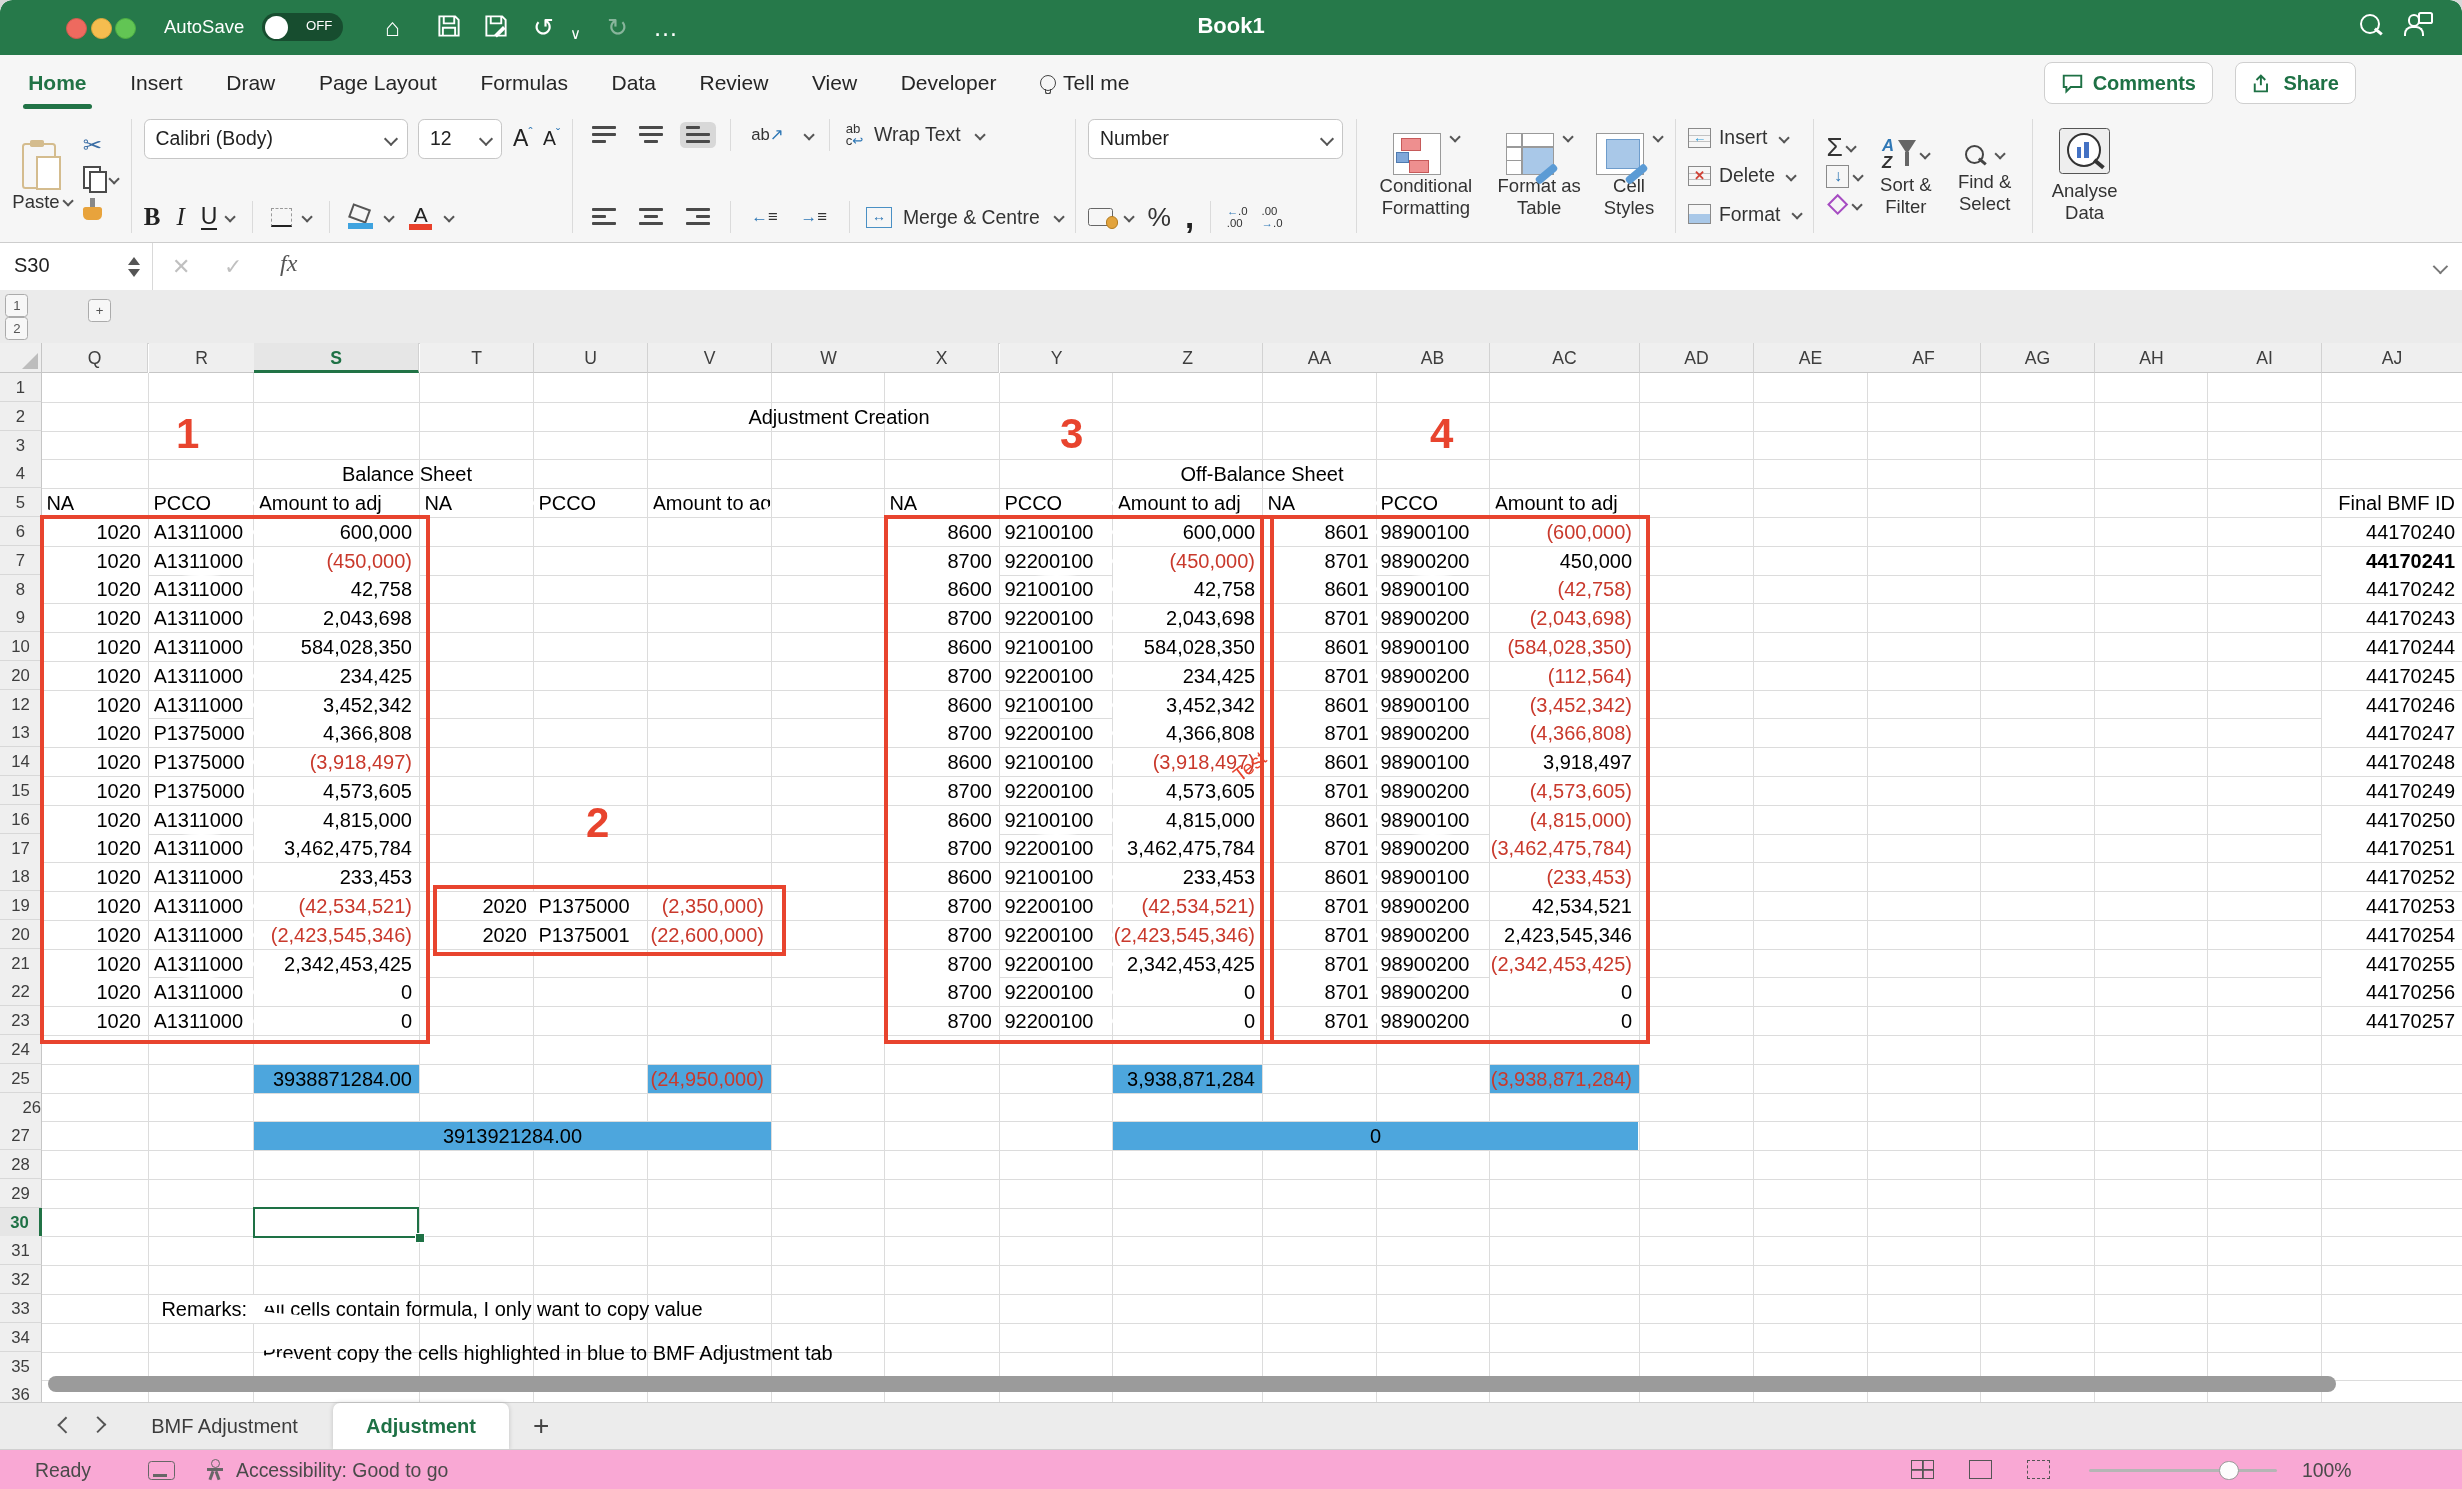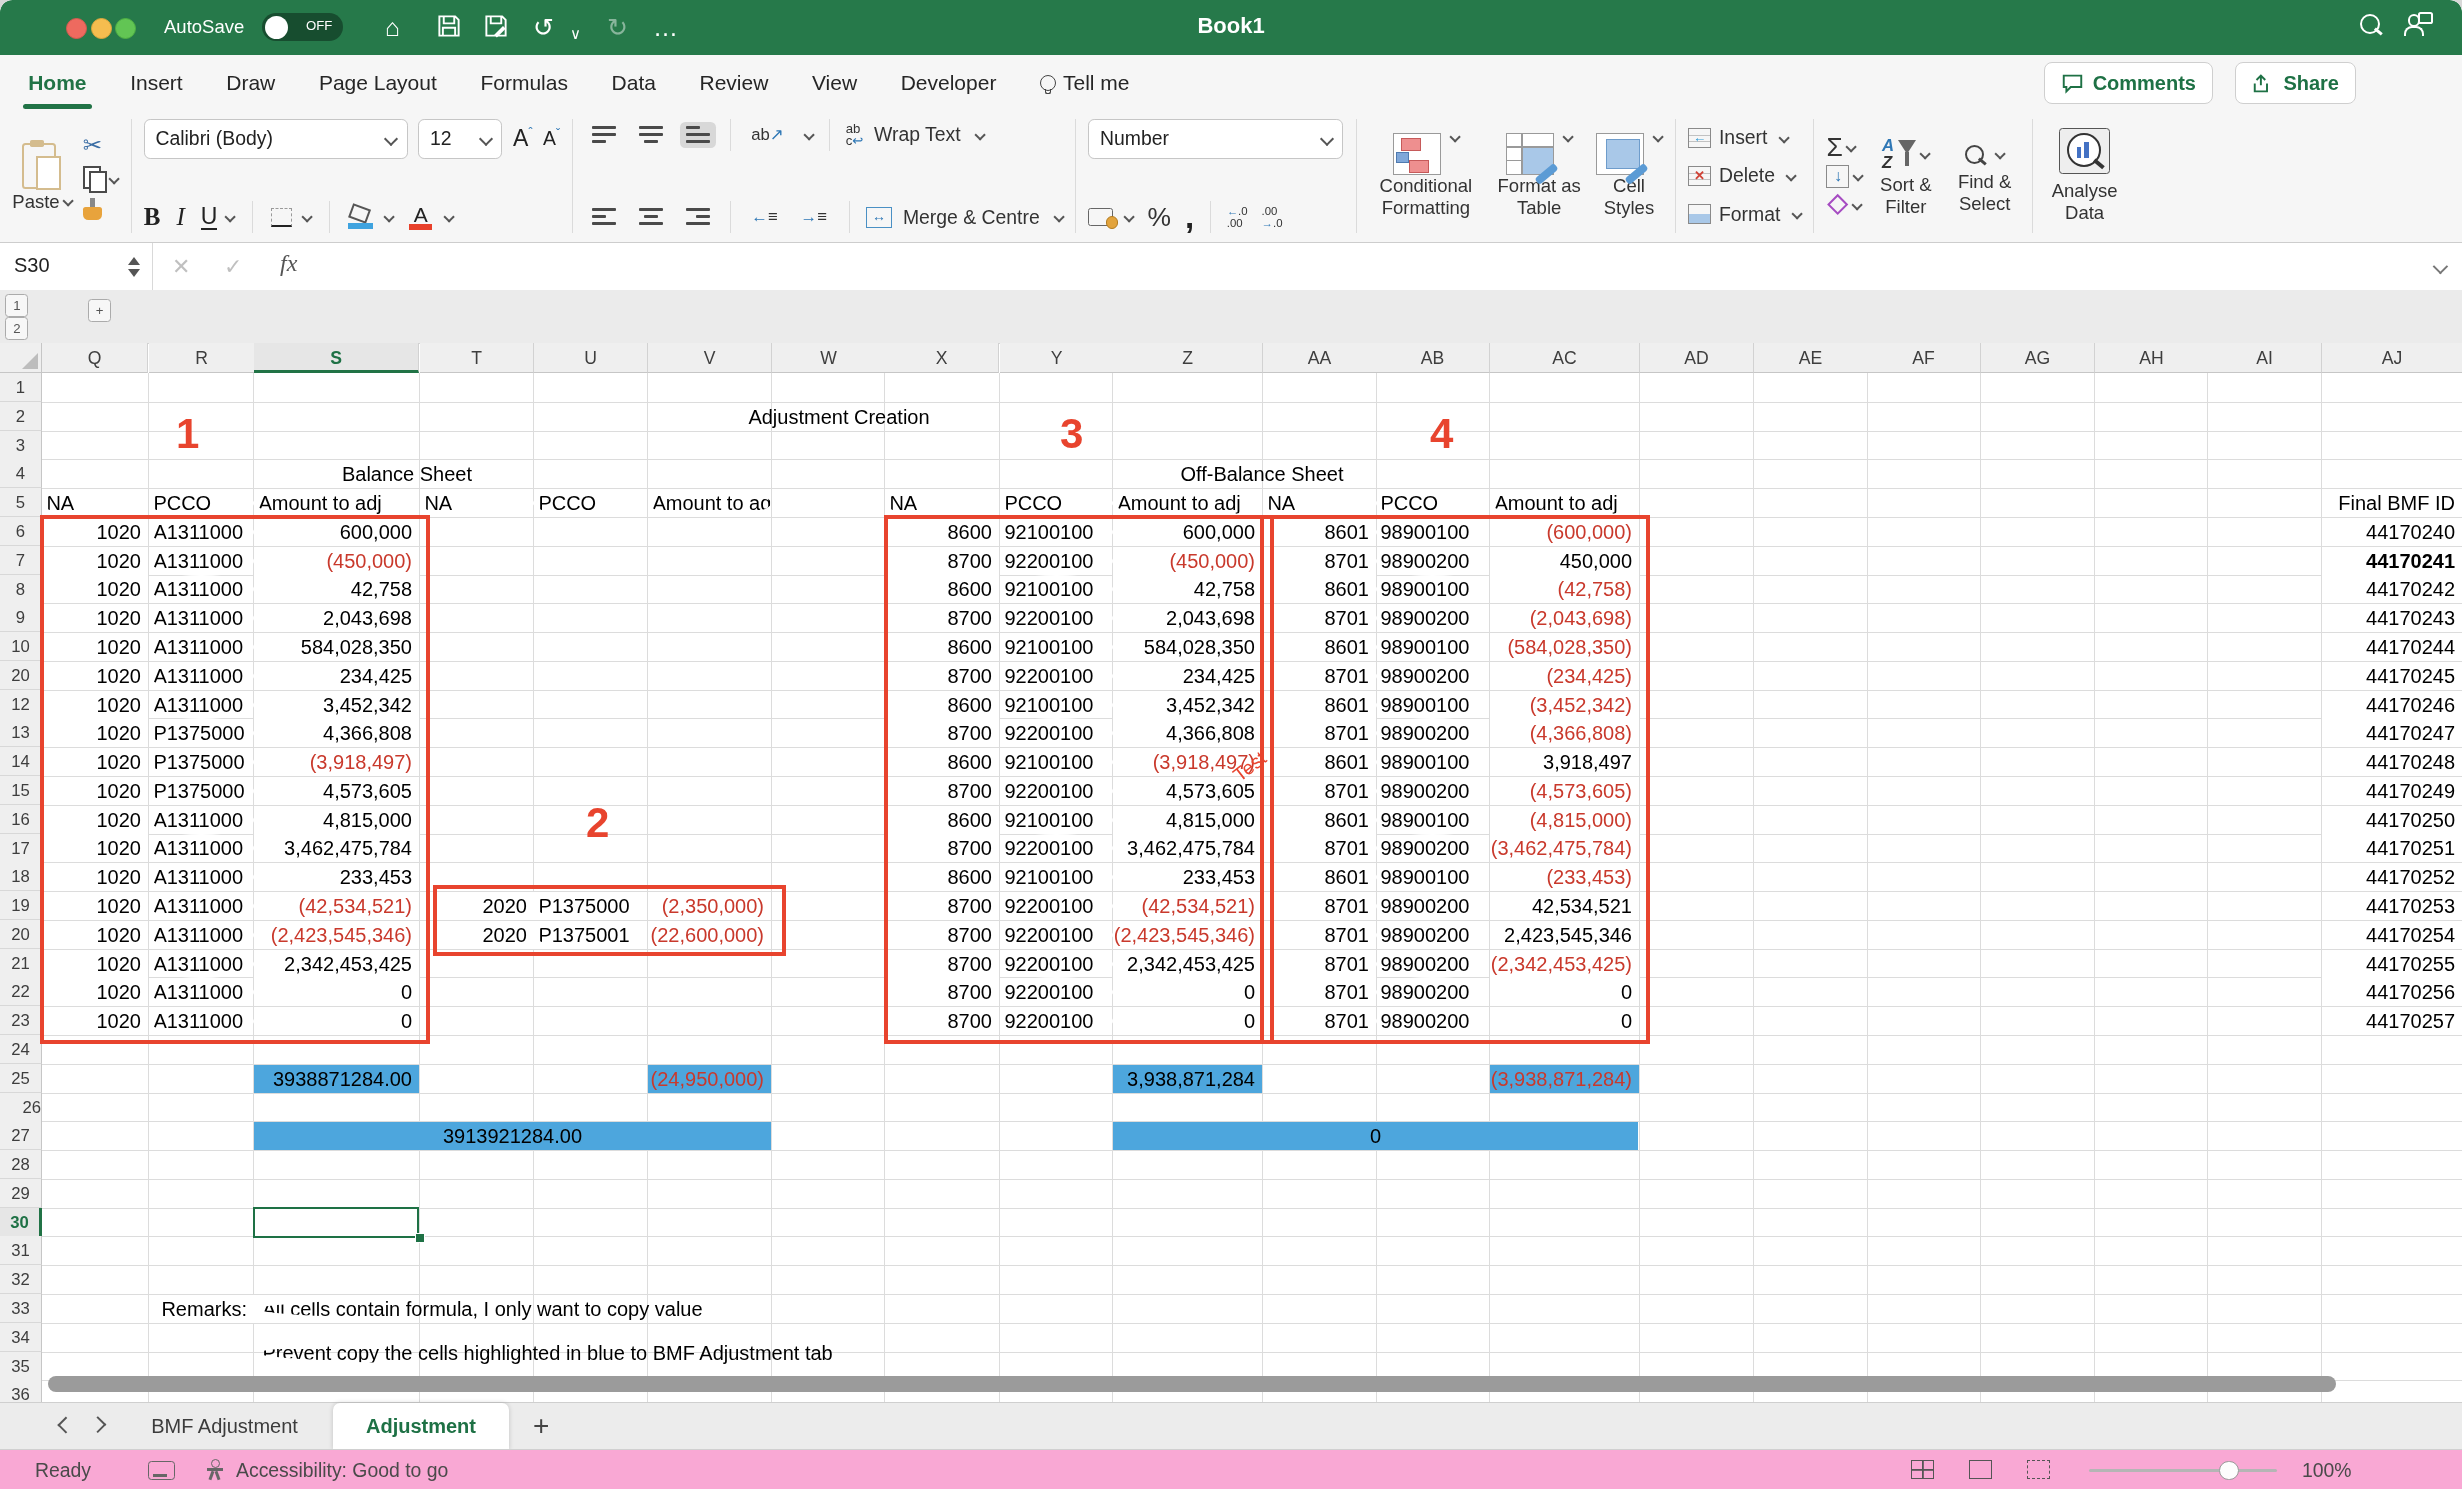--- a/index.html
+++ b/index.html
@@ -432,21 +432,21 @@
       <div class="cell tl" style="left: 1376px; top: 575px; width: 113px; height: 28px; line-height: 28px;">98900100</div>
       <div class="cell tr neg" style="left: 1490px; top: 575px; width: 149px; height: 28px; line-height: 28px;">(42,758)</div>
       <div class="cell tr" style="left: 1263px; top: 604px; width: 113px; height: 28px; line-height: 28px;">8701</div>
       <div class="cell tl" style="left: 1376px; top: 604px; width: 113px; height: 28px; line-height: 28px;">98900200</div>
       <div class="cell tr neg" style="left: 1490px; top: 604px; width: 149px; height: 28px; line-height: 28px;">(2,043,698)</div>
       <div class="cell tr" style="left: 1263px; top: 633px; width: 113px; height: 28px; line-height: 28px;">8601</div>
       <div class="cell tl" style="left: 1376px; top: 633px; width: 113px; height: 28px; line-height: 28px;">98900100</div>
       <div class="cell tr neg" style="left: 1490px; top: 633px; width: 149px; height: 28px; line-height: 28px;">(584,028,350)</div>
       <div class="cell tr" style="left: 1263px; top: 662px; width: 113px; height: 28px; line-height: 28px;">8701</div>
       <div class="cell tl" style="left: 1376px; top: 662px; width: 113px; height: 28px; line-height: 28px;">98900200</div>
-      <div class="cell tr neg" style="left: 1490px; top: 662px; width: 149px; height: 28px; line-height: 28px;">(234,425)</div>
+      <div class="cell tr neg" style="left: 1490px; top: 662px; width: 149px; height: 28px; line-height: 28px;">(112,564)</div>
       <div class="cell tr" style="left: 1263px; top: 691px; width: 113px; height: 28px; line-height: 28px;">8601</div>
       <div class="cell tl" style="left: 1376px; top: 691px; width: 113px; height: 28px; line-height: 28px;">98900100</div>
       <div class="cell tr neg" style="left: 1490px; top: 691px; width: 149px; height: 28px; line-height: 28px;">(3,452,342)</div>
       <div class="cell tr" style="left: 1263px; top: 719px; width: 113px; height: 28px; line-height: 28px;">8701</div>
       <div class="cell tl" style="left: 1376px; top: 719px; width: 113px; height: 28px; line-height: 28px;">98900200</div>
       <div class="cell tr neg" style="left: 1490px; top: 719px; width: 149px; height: 28px; line-height: 28px;">(4,366,808)</div>
       <div class="cell tr" style="left: 1263px; top: 748px; width: 113px; height: 28px; line-height: 28px;">8601</div>
       <div class="cell tl" style="left: 1376px; top: 748px; width: 113px; height: 28px; line-height: 28px;">98900100</div>
       <div class="cell tr" style="left: 1490px; top: 748px; width: 149px; height: 28px; line-height: 28px;">3,918,497</div>
       <div class="cell tr" style="left: 1263px; top: 777px; width: 113px; height: 28px; line-height: 28px;">8701</div>

